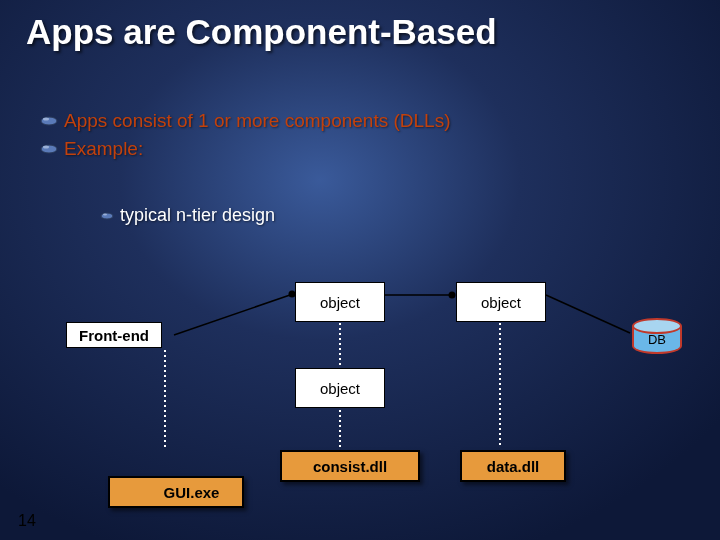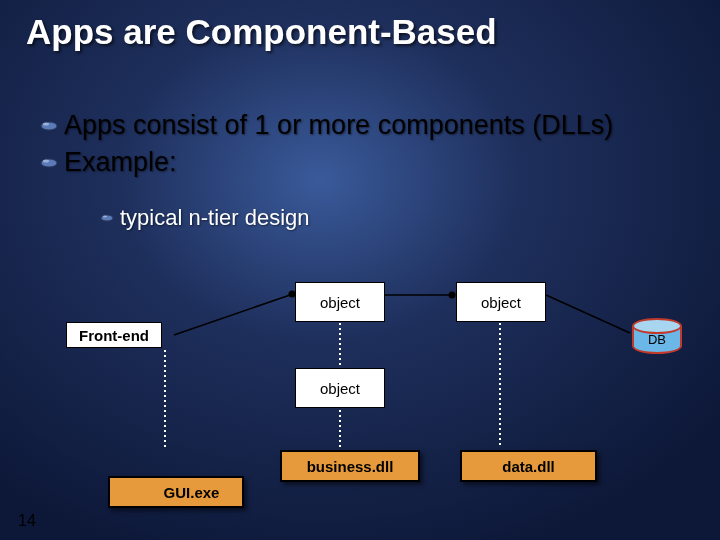--- a/index.html
+++ b/index.html
@@ -31,35 +31,35 @@
     align-items: center;
     margin-bottom: 6px;
   }
   .bullet-icon {
     width: 18px;
     height: 10px;
     margin-right: 6px;
     flex-shrink: 0;
   }
   .bullet-text {
-    color: #000000;
-    font-size: 27px;
+    color: #c2410c;
+    font-size: 19px;
     text-shadow: 1px 1px 2px rgba(0,0,0,0.5);
   }
   .sub-bullet {
     position: absolute;
     top: 205px;
     left: 100px;
     display: flex;
     align-items: center;
   }
   .sub-bullet .bullet-icon { width: 14px; height: 8px; margin-right: 6px; }
   .sub-bullet-text {
     color: #fff;
-    font-size: 22px;
+    font-size: 18px;
     text-shadow: 1px 1px 2px rgba(0,0,0,0.5);
   }
 
   
   .node-frontend {
     position: absolute;
     top: 322px;
     left: 66px;
     width: 96px;
     height: 26px;
@@ -94,21 +94,21 @@
     border: 2px solid #000;
     box-shadow: 3px 3px 4px rgba(0,0,0,0.5);
     font-size: 15px;
     font-weight: bold;
     display: flex;
     align-items: center;
     justify-content: center;
   }
   .node-gui  { top: 476px; left: 108px; width: 136px; padding-left: 31px; }
   .node-biz  { top: 450px; left: 280px; width: 140px; }
-  .node-data { top: 450px; left: 460px; width: 137px; }
+  .node-data { top: 450px; left: 460px; width: 106px; }
 
   .db-cylinder {
     position: absolute;
     top: 318px;
     left: 632px;
     width: 50px;
     height: 40px;
   }
   .db-body {
     position: absolute;
@@ -204,21 +204,21 @@
     </svg>
   <span class="sub-bullet-text">typical n-tier design</span>
 </div>
 
 <div class="node-frontend">Front-end</div>
 <div class="node-object node-object-1">object</div>
 <div class="node-object node-object-2">object</div>
 <div class="node-object node-object-3">object</div>
 
 <div class="node-tier node-gui">GUI.exe</div>
-<div class="node-tier node-biz">business.dll</div>
+<div class="node-tier node-biz">consist.dll</div>
 <div class="node-tier node-data">data.dll</div>
 
 <div class="db-cylinder">
   <div class="db-body"></div>
   <div class="db-top"></div>
   <div class="db-label">DB</div>
 </div>
 
 <div class="slide-number">14</div>
 

